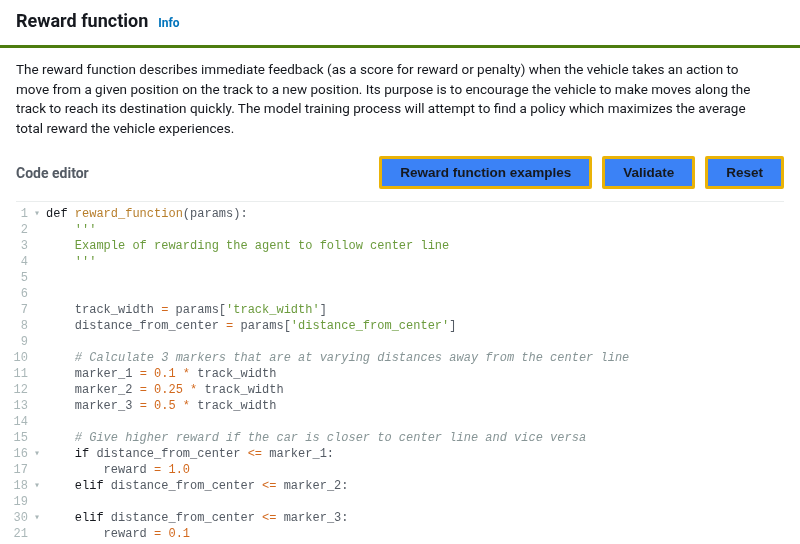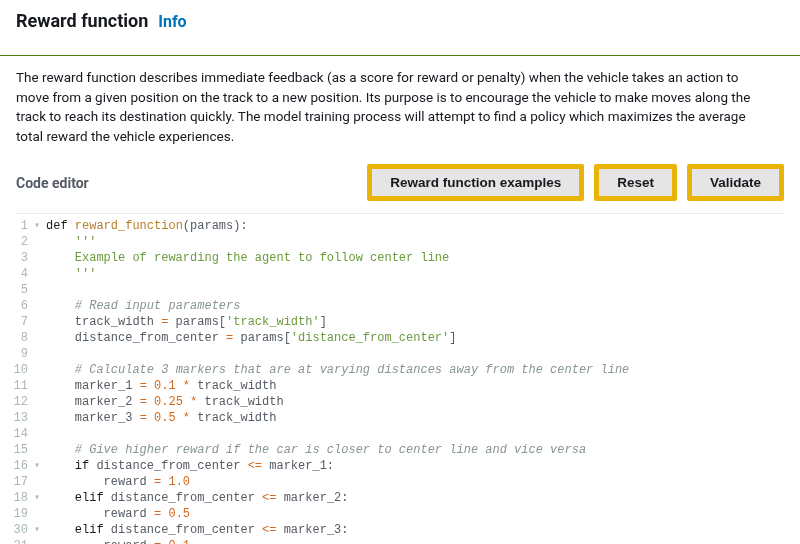--- a/index.html
+++ b/index.html
@@ -6,47 +6,47 @@
   body {
     margin: 0;
     font-family: -apple-system, BlinkMacSystemFont, "Segoe UI", Roboto, Helvetica, Arial, sans-serif;
     background: #fff;
     color: #16191f;
     width: 800px;
     height: 544px;
     overflow: hidden;
   }
   .header {
-    padding: 10px 16px 24px 16px;
-    border-bottom: 1px solid #4d7c0f;
+    padding: 10px 16px 14px 16px;
+    border-bottom: 3px solid #4d7c0f;
   }
   .title-row { display: flex; align-items: baseline; gap: 10px; }
   .title { font-size: 18px; font-weight: 700; color: #16191f; }
-  .info-link { font-size: 16px; font-weight: 700; color: #0073bb; cursor: pointer; }
+  .info-link { font-size: 12px; font-weight: 700; color: #0073bb; cursor: pointer; }
   .description {
     padding: 12px 32px 8px 16px;
     font-size: 13.5px;
     line-height: 1.45;
     color: #16191f;
   }
   .toolbar {
     display: flex;
     align-items: center;
     padding: 10px 16px 12px 16px;
   }
   .toolbar-label {
     font-size: 14px;
     font-weight: 700;
     color: #545b64;
     flex: 1;
   }
   .toolbar-buttons { display: flex; gap: 10px; }
   button.btn {
-    background: #e5e5e5;
-    border: 5px solid #eab308;
+    background: #3b82f6;
+    border: 3px solid #eab308;
     color: #16191f;
     font-size: 13.5px;
     font-weight: 700;
     padding: 6px 18px;
     border-radius: 2px;
     cursor: pointer;
   }
   .editor-divider { height: 1px; background: #eaeded; margin: 0 16px; }
   .code-editor {
     font-family: "SFMono-Regular", Menlo, Consolas, "Courier New", monospace;
@@ -81,43 +81,43 @@
     <span class="info-link">Info</span>
   </div>
 </div>
 
 <div class="description">The reward function describes immediate feedback (as a score for reward or penalty) when the vehicle takes an action to move from a given position on the track to a new position. Its purpose is to encourage the vehicle to make moves along the track to reach its destination quickly. The model training process will attempt to find a policy which maximizes the average total reward the vehicle experiences.</div>
 
 <div class="toolbar">
   <div class="toolbar-label">Code editor</div>
   <div class="toolbar-buttons">
     <button class="btn">Reward function examples</button>
+    <button class="btn">Validate</button>
     <button class="btn">Reset</button>
-    <button class="btn">Validate</button>
   </div>
 </div>
 
 <div class="editor-divider"></div>
 
 <div class="code-editor" id="code-editor">
     <div class="code-line"><span class="gutter">1</span><span class="fold">▾</span><span class="code"><span class="tok-keyword">def</span> <span class="tok-def">reward_function</span>(params):</span></div>
     <div class="code-line"><span class="gutter">2</span><span class="fold"></span><span class="code">    <span class="tok-string">'''</span></span></div>
     <div class="code-line"><span class="gutter">3</span><span class="fold"></span><span class="code"><span class="tok-string">    Example of rewarding the agent to follow center line</span></span></div>
     <div class="code-line"><span class="gutter">4</span><span class="fold"></span><span class="code">    <span class="tok-string">'''</span></span></div>
     <div class="code-line"><span class="gutter">5</span><span class="fold"></span><span class="code"></span></div>
-    <div class="code-line"><span class="gutter">6</span><span class="fold"></span><span class="code">    <span class="tok-comment"># Read input parameters</span></span></div>
+    <div class="code-line"><span class="gutter">6</span><span class="fold"></span></div>
     <div class="code-line"><span class="gutter">7</span><span class="fold"></span><span class="code">    track_width <span class="tok-op">=</span> params[<span class="tok-string">'track_width'</span>]</span></div>
     <div class="code-line"><span class="gutter">8</span><span class="fold"></span><span class="code">    distance_from_center <span class="tok-op">=</span> params[<span class="tok-string">'distance_from_center'</span>]</span></div>
     <div class="code-line"><span class="gutter">9</span><span class="fold"></span><span class="code"></span></div>
     <div class="code-line"><span class="gutter">10</span><span class="fold"></span><span class="code">    <span class="tok-comment"># Calculate 3 markers that are at varying distances away from the center line</span></span></div>
     <div class="code-line"><span class="gutter">11</span><span class="fold"></span><span class="code">    marker_1 <span class="tok-op">=</span> <span class="tok-number">0.1</span> <span class="tok-op">*</span> track_width</span></div>
     <div class="code-line"><span class="gutter">12</span><span class="fold"></span><span class="code">    marker_2 <span class="tok-op">=</span> <span class="tok-number">0.25</span> <span class="tok-op">*</span> track_width</span></div>
     <div class="code-line"><span class="gutter">13</span><span class="fold"></span><span class="code">    marker_3 <span class="tok-op">=</span> <span class="tok-number">0.5</span> <span class="tok-op">*</span> track_width</span></div>
     <div class="code-line"><span class="gutter">14</span><span class="fold"></span><span class="code"></span></div>
     <div class="code-line"><span class="gutter">15</span><span class="fold"></span><span class="code">    <span class="tok-comment"># Give higher reward if the car is closer to center line and vice versa</span></span></div>
     <div class="code-line"><span class="gutter">16</span><span class="fold">▾</span><span class="code">    <span class="tok-keyword">if</span> distance_from_center <span class="tok-op">&lt;=</span> marker_1:</span></div>
     <div class="code-line"><span class="gutter">17</span><span class="fold"></span><span class="code">        reward <span class="tok-op">=</span> <span class="tok-number">1.0</span></span></div>
     <div class="code-line"><span class="gutter">18</span><span class="fold">▾</span><span class="code">    <span class="tok-keyword">elif</span> distance_from_center <span class="tok-op">&lt;=</span> marker_2:</span></div>
-    <div class="code-line"><span class="gutter">19</span><span class="fold"></span><span class="code">        reward <span class="tok-op">=</span> <span class="tok-number">0.5</span></span></div>
+    <div class="code-line"><span class="gutter">19</span><span class="fold"></span></div>
     <div class="code-line"><span class="gutter">30</span><span class="fold">▾</span><span class="code">    <span class="tok-keyword">elif</span> distance_from_center <span class="tok-op">&lt;=</span> marker_3:</span></div>
     <div class="code-line"><span class="gutter">21</span><span class="fold"></span><span class="code">        reward <span class="tok-op">=</span> <span class="tok-number">0.1</span></span></div>
     <div class="code-line"><span class="gutter">22</span><span class="fold">▾</span><span class="code">    <span class="tok-keyword">else</span>:</span></div>
   </div>
 
 </body></html>

